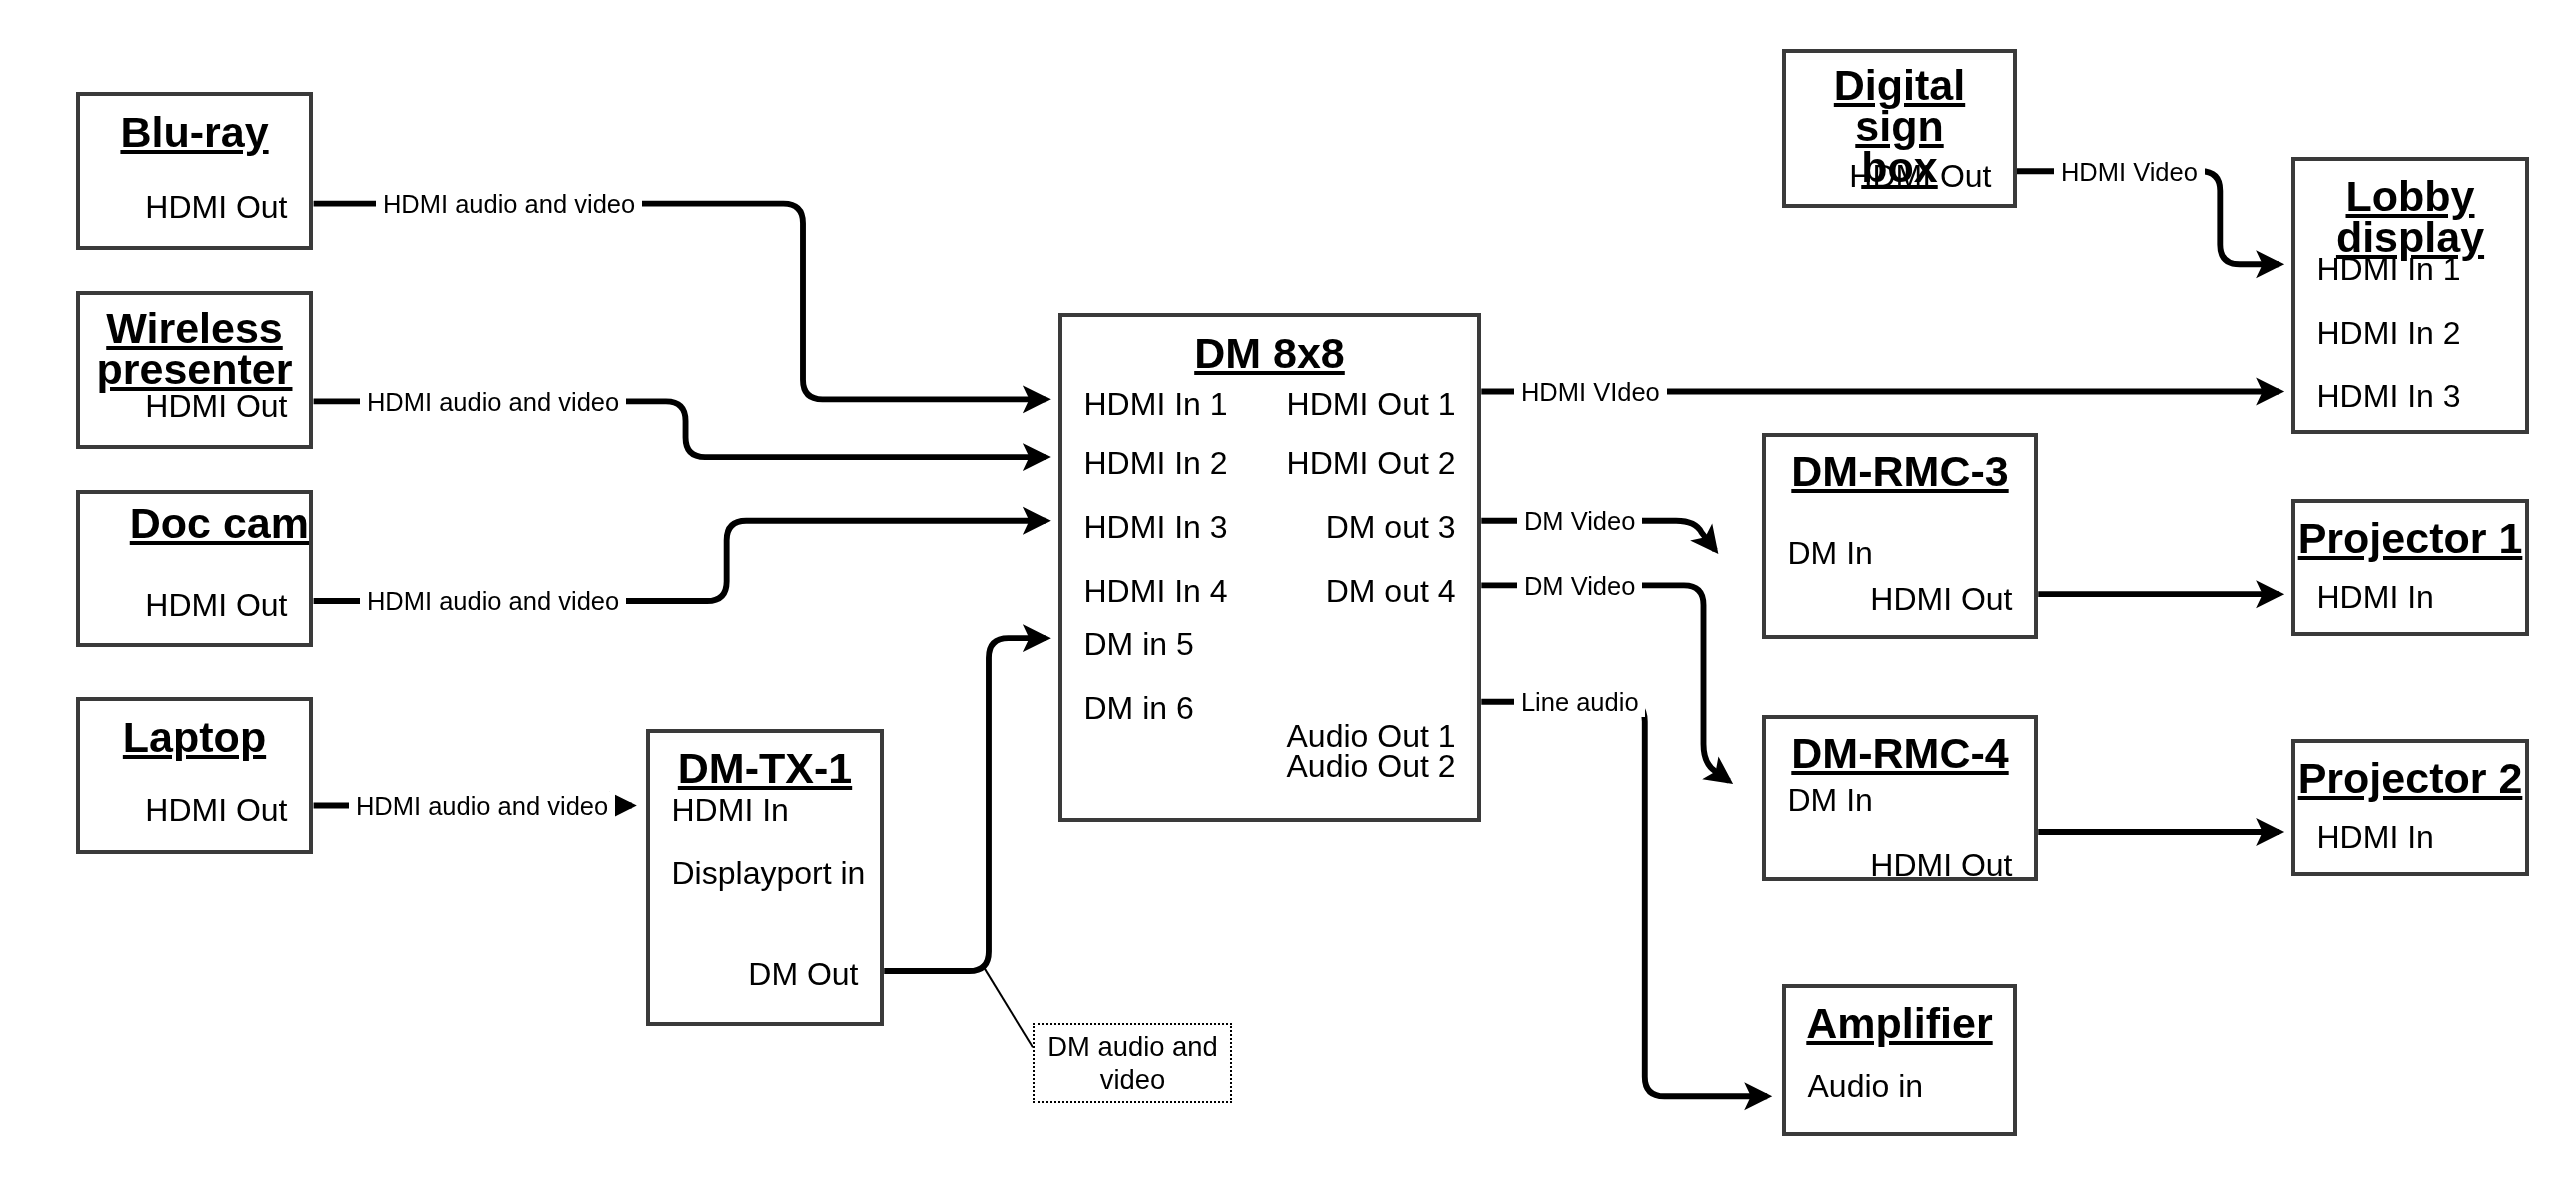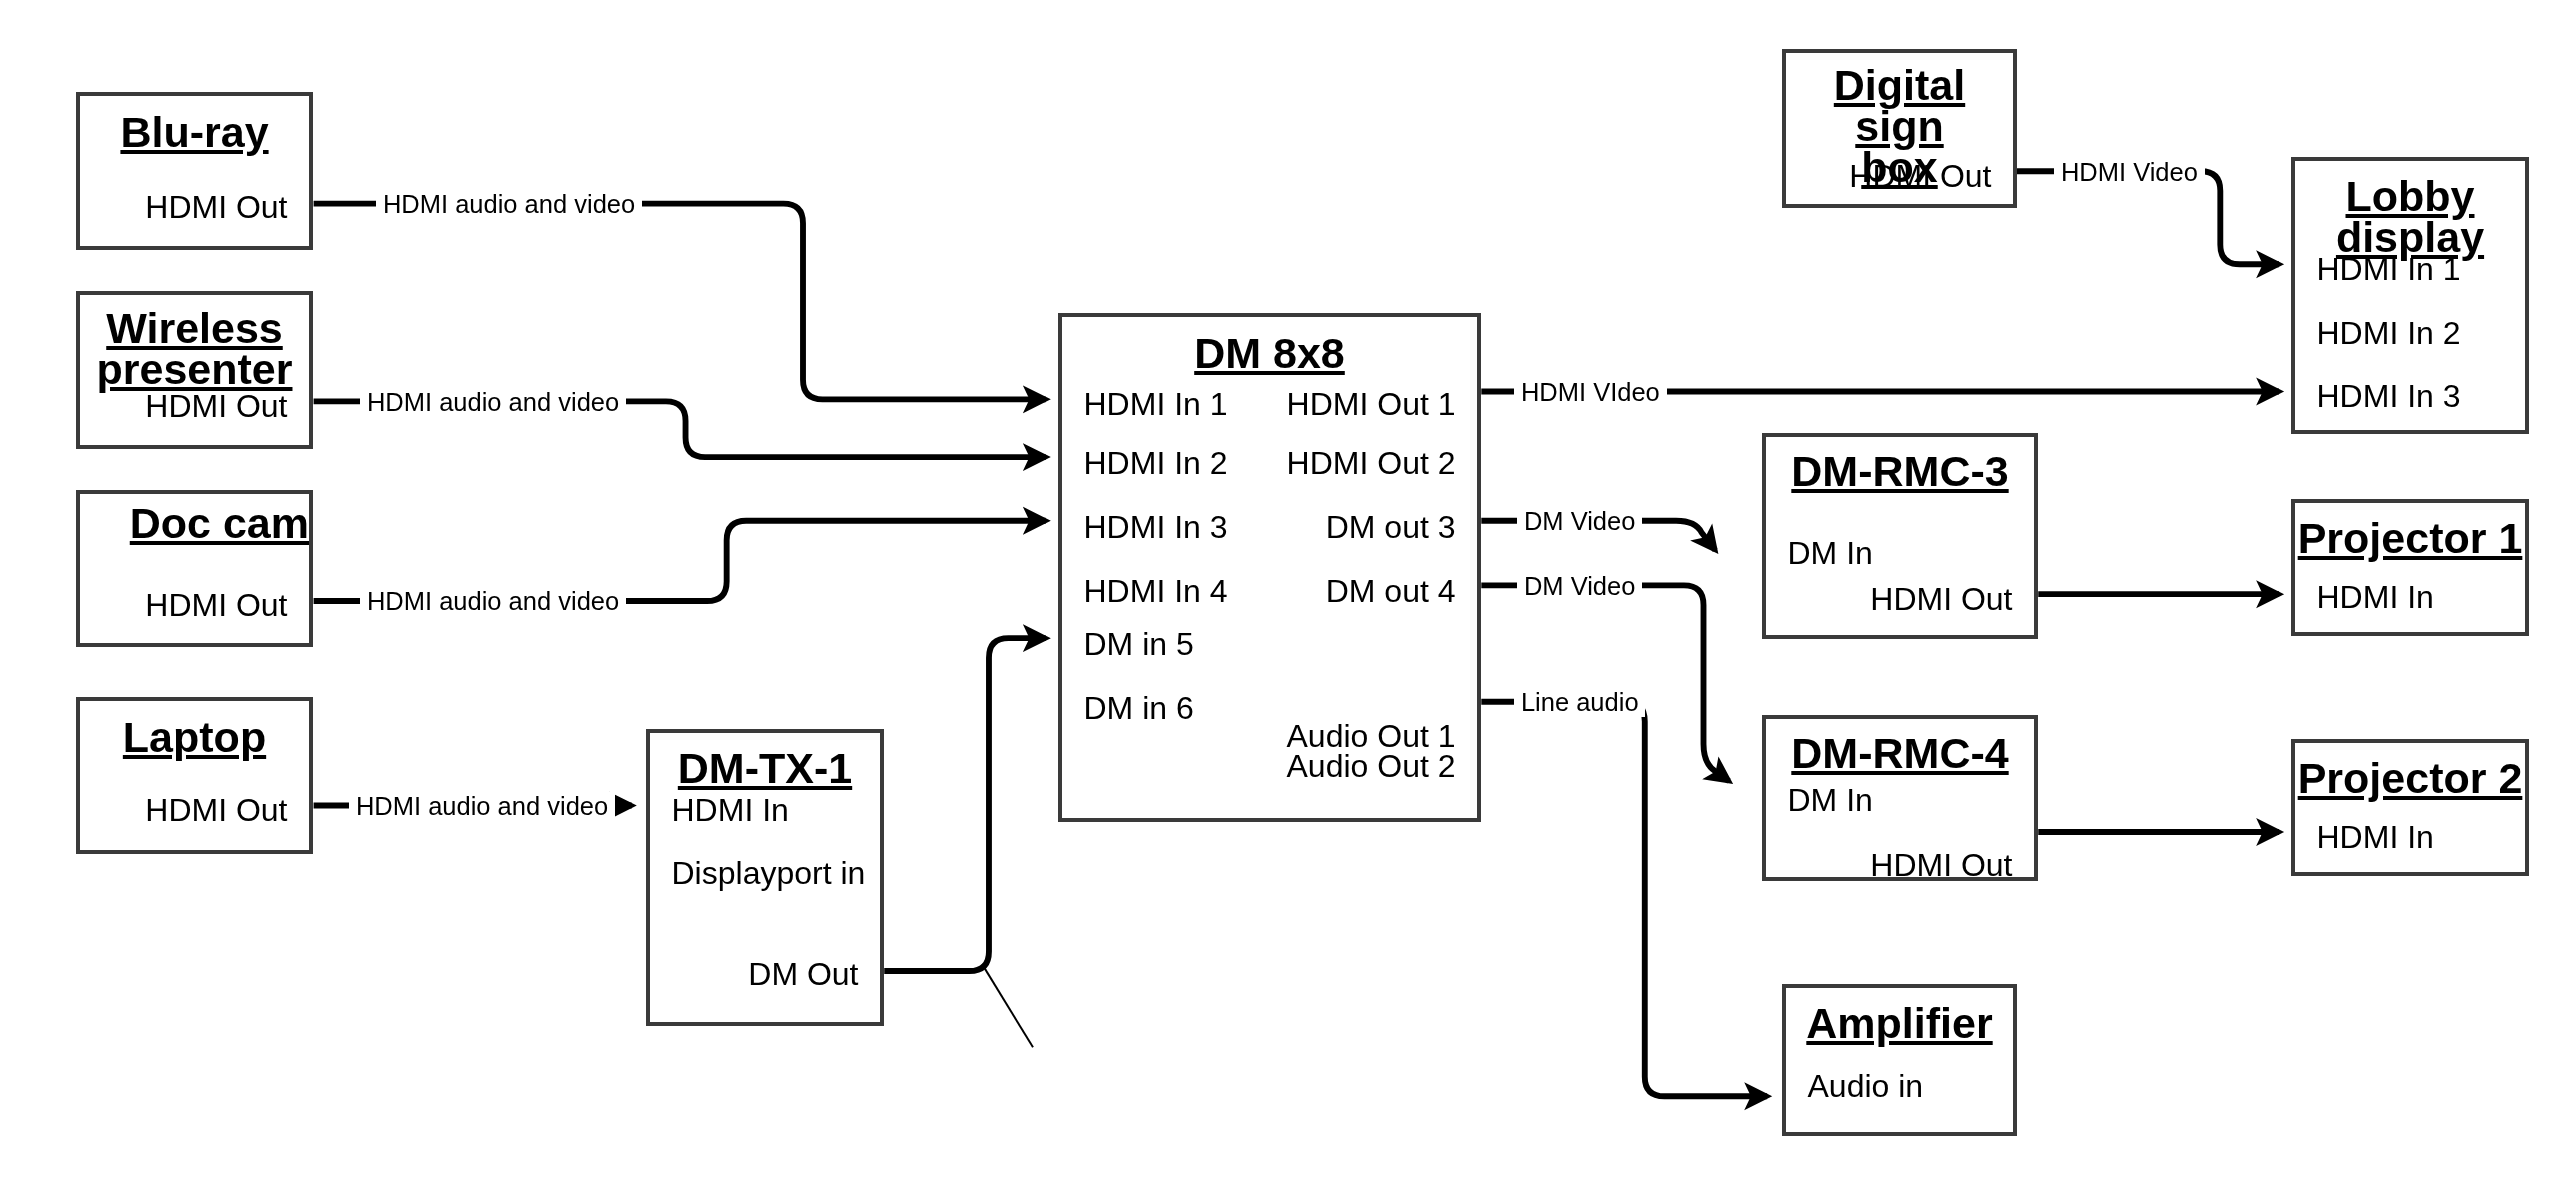--- a/index.html
+++ b/index.html
@@ -107,20 +107,21 @@
   <div class="wire-label" style="left:2054px;top:158px;">HDMI Video</div>
 
   <div class="wire-label" style="left:1514px;top:378px;">HDMI VIdeo</div>
 
   <div class="wire-label" style="left:1517px;top:507px;">DM Video</div>
 
   <div class="wire-label" style="left:1517px;top:572px;">DM Video</div>
 
   <div class="wire-label" style="left:1514px;top:688px;">Line audio</div>
 
+  <div class="callout" style="left:1033px;top:1023px;width:199px;height:80px;">DM audio and video</div>
 
   <div class="node" style="left:76px;top:92px;width:237px;height:158px;">
     <div class="node-title" style="top:15.7px;">Blu-ray</div>
     <div class="port right" style="top:93px;">HDMI Out</div>
   </div>
 
   <div class="node" style="left:76px;top:291px;width:237px;height:158px;">
     <div class="node-title" style="top:12.7px;">Wireless
 presenter</div>
     <div class="port right" style="top:93px;">HDMI Out</div>

